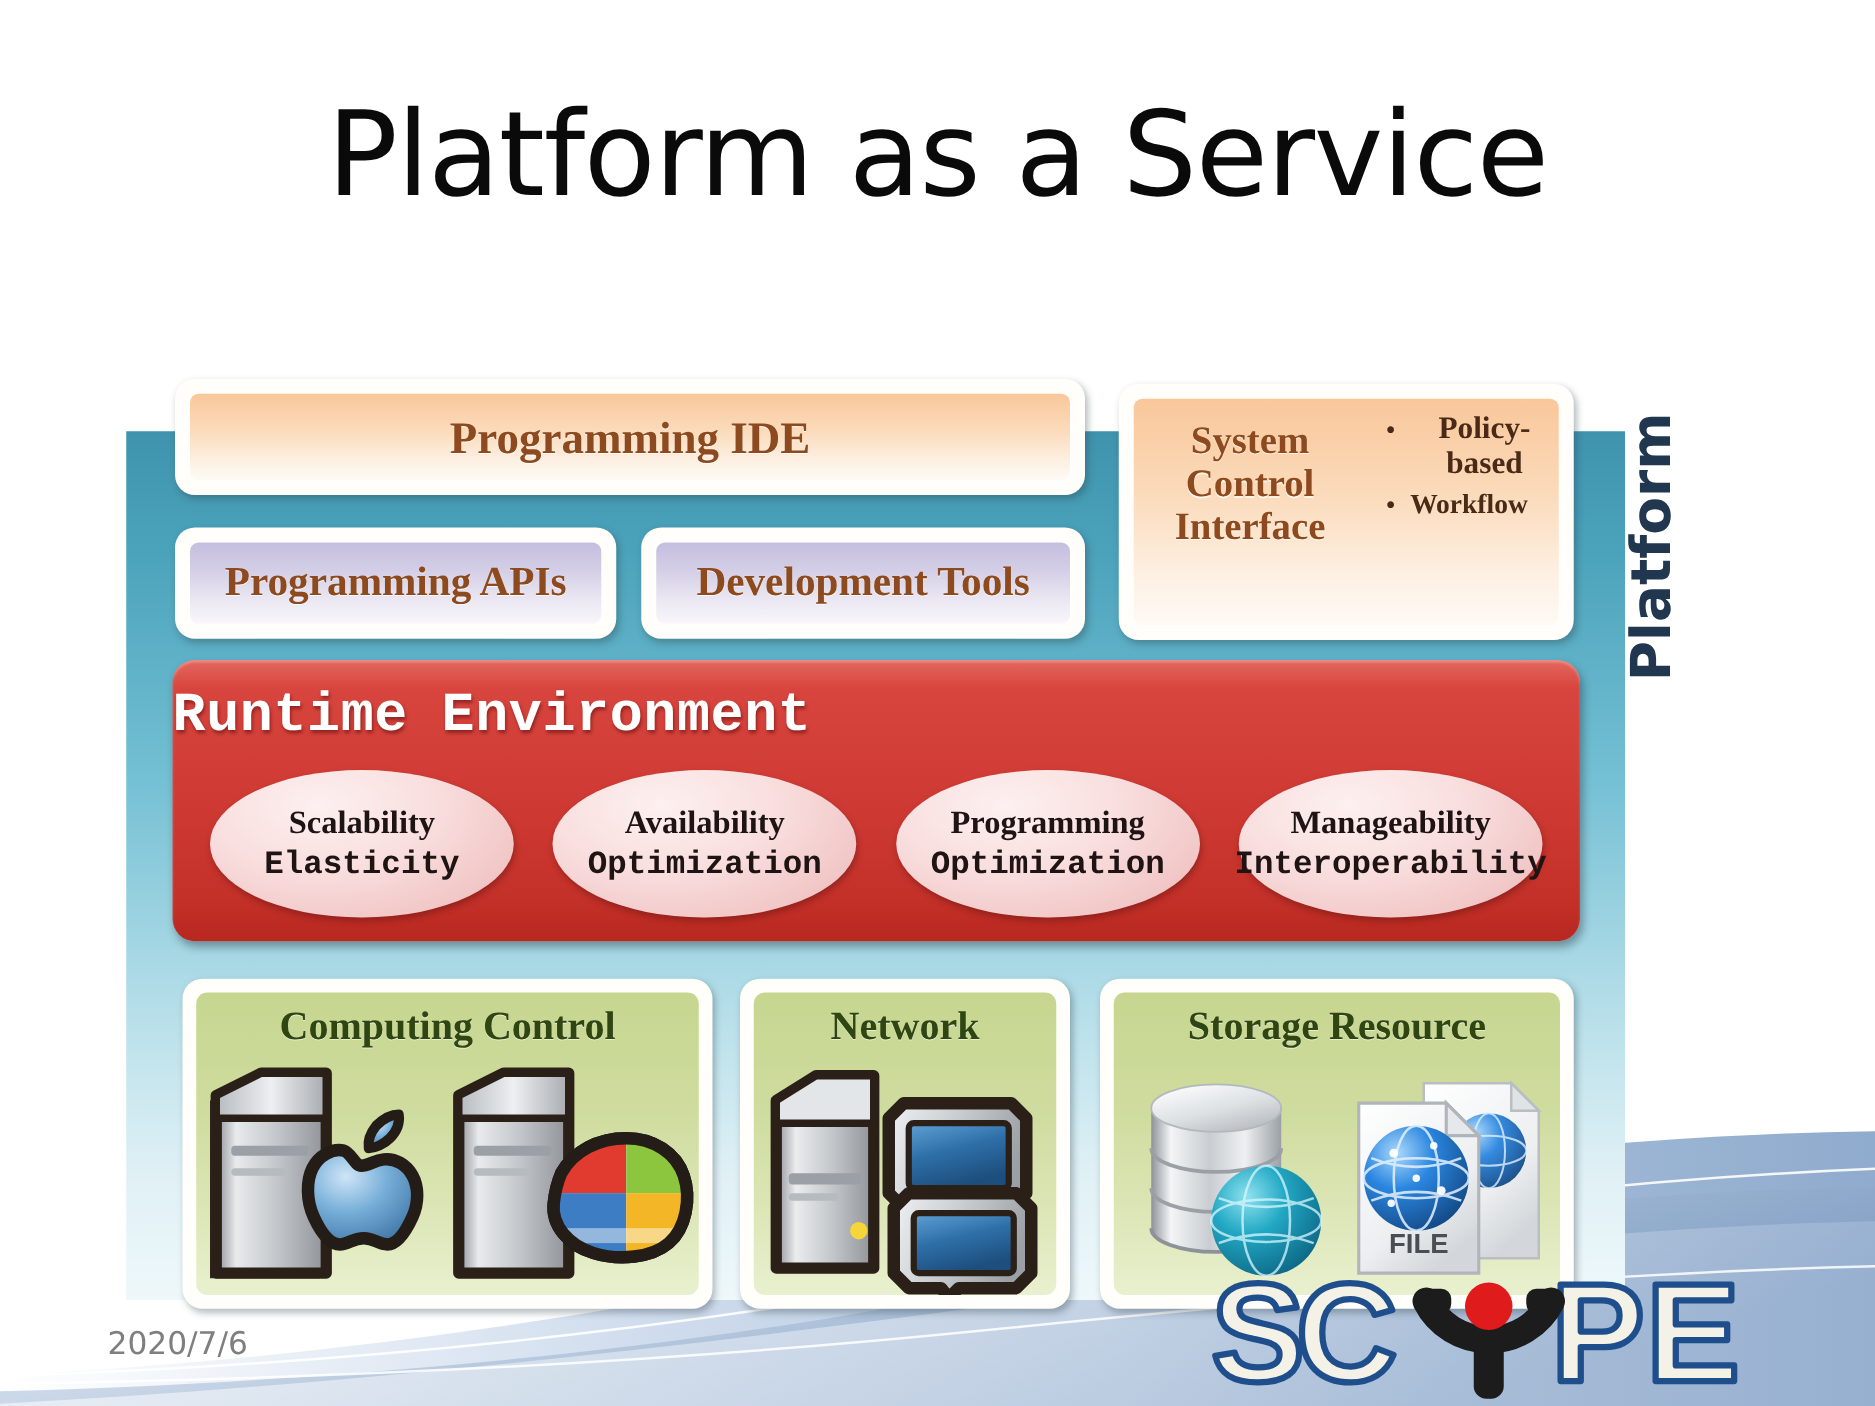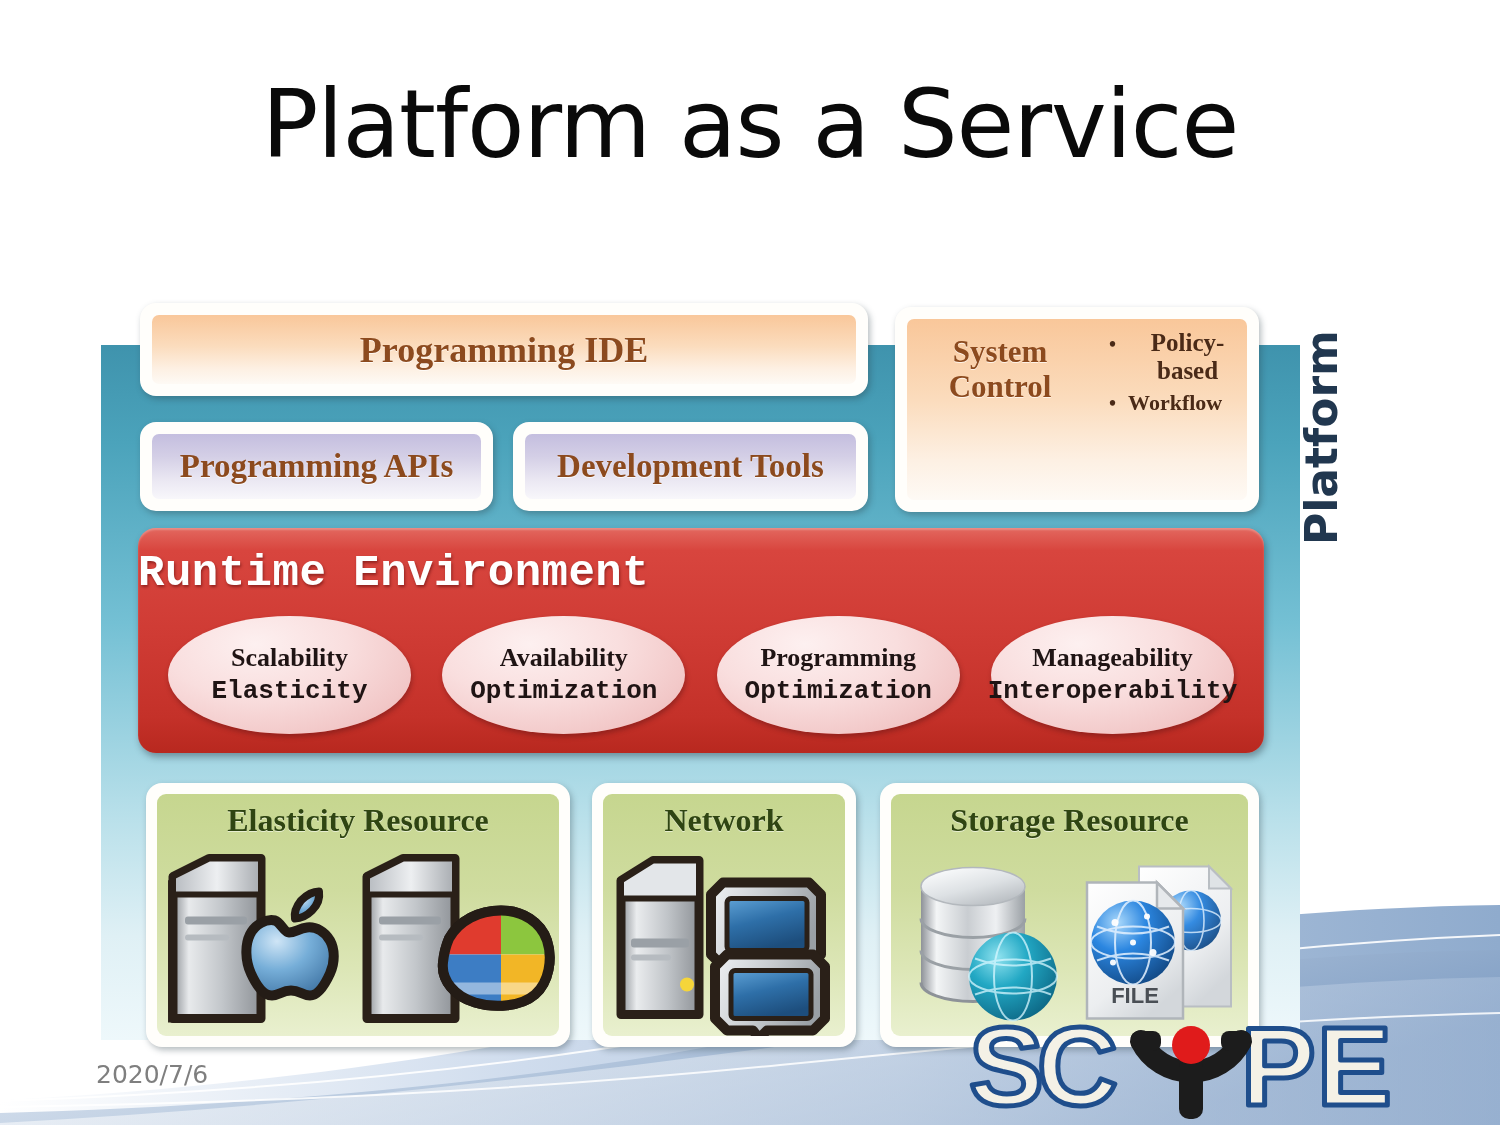--- a/index.html
+++ b/index.html
@@ -130,21 +130,21 @@
   }
   .res-title{
     font-family:"Liberation Serif", serif;font-weight:bold;color:#2f4512;
     font-size:32px;margin-top:8px;text-shadow:0 1px 0 rgba(255,255,255,.55);
     white-space:nowrap;
   }
   .res-art{flex:1;width:100%;position:relative;}
 
   
   #footer-date{
-    position:absolute;left:96px;top:1060px;
+    position:absolute;left:86px;top:1060px;
     font-family:"DejaVu Sans", sans-serif;font-size:25px;color:#7f7f7f;z-index:8;
   }
   #scope-logo{position:absolute;left:965px;top:1005px;width:470px;height:120px;z-index:8;}
 </style>
 </head>
 <body>
 
 <svg class="wave-layer" viewBox="0 0 1500 230" preserveAspectRatio="none">
   <defs>
     <linearGradient id="wv1" x1="0" y1="0" x2="1" y2="0">
@@ -193,20 +193,21 @@
 <div class="card" id="card-devtools">
   <div class="inner purple-fill">
     <span class="hdr-text">Development Tools</span>
   </div>
 </div>
 
 <div class="card" id="card-sci">
   <div class="inner orange-fill">
     <div class="sci-title">
       <div>System Control</div>
+      <div>Interface</div>
     </div>
     <ul class="sci-list">
       <li>
         <span class="bullet">•</span>
         <span class="txt">Policy-based</span>
       </li>
       <li class="small">
         <span class="bullet">•</span>
         <span class="txt">Workflow</span>
       </li>
@@ -231,21 +232,21 @@
     </div>
     <div class="cap">
       <span class="l1">Manageability</span>
       <span class="l2">Interoperability</span>
     </div>
   </div>
 </div>
 
 <div class="card" id="card-compute">
   <div class="res-inner green-fill">
-    <div class="res-title">Elasticity Resource</div>
+    <div class="res-title">Computing Control</div>
     <div class="res-art">
       <svg viewBox="0 0 402 190" width="100%" height="100%" preserveAspectRatio="xMidYMid meet">
         <defs>
           <linearGradient id="pcBody" x1="0" y1="0" x2="1" y2="0">
             <stop offset="0" stop-color="#8d9196"></stop>
               <stop offset="0.18" stop-color="#e8eaec"></stop>
             <stop offset="0.55" stop-color="#c3c7cb"></stop>
               <stop offset="1" stop-color="#8f9398"></stop>
           </linearGradient>
           <linearGradient id="pcTop" x1="0" y1="0" x2="1" y2="0">

